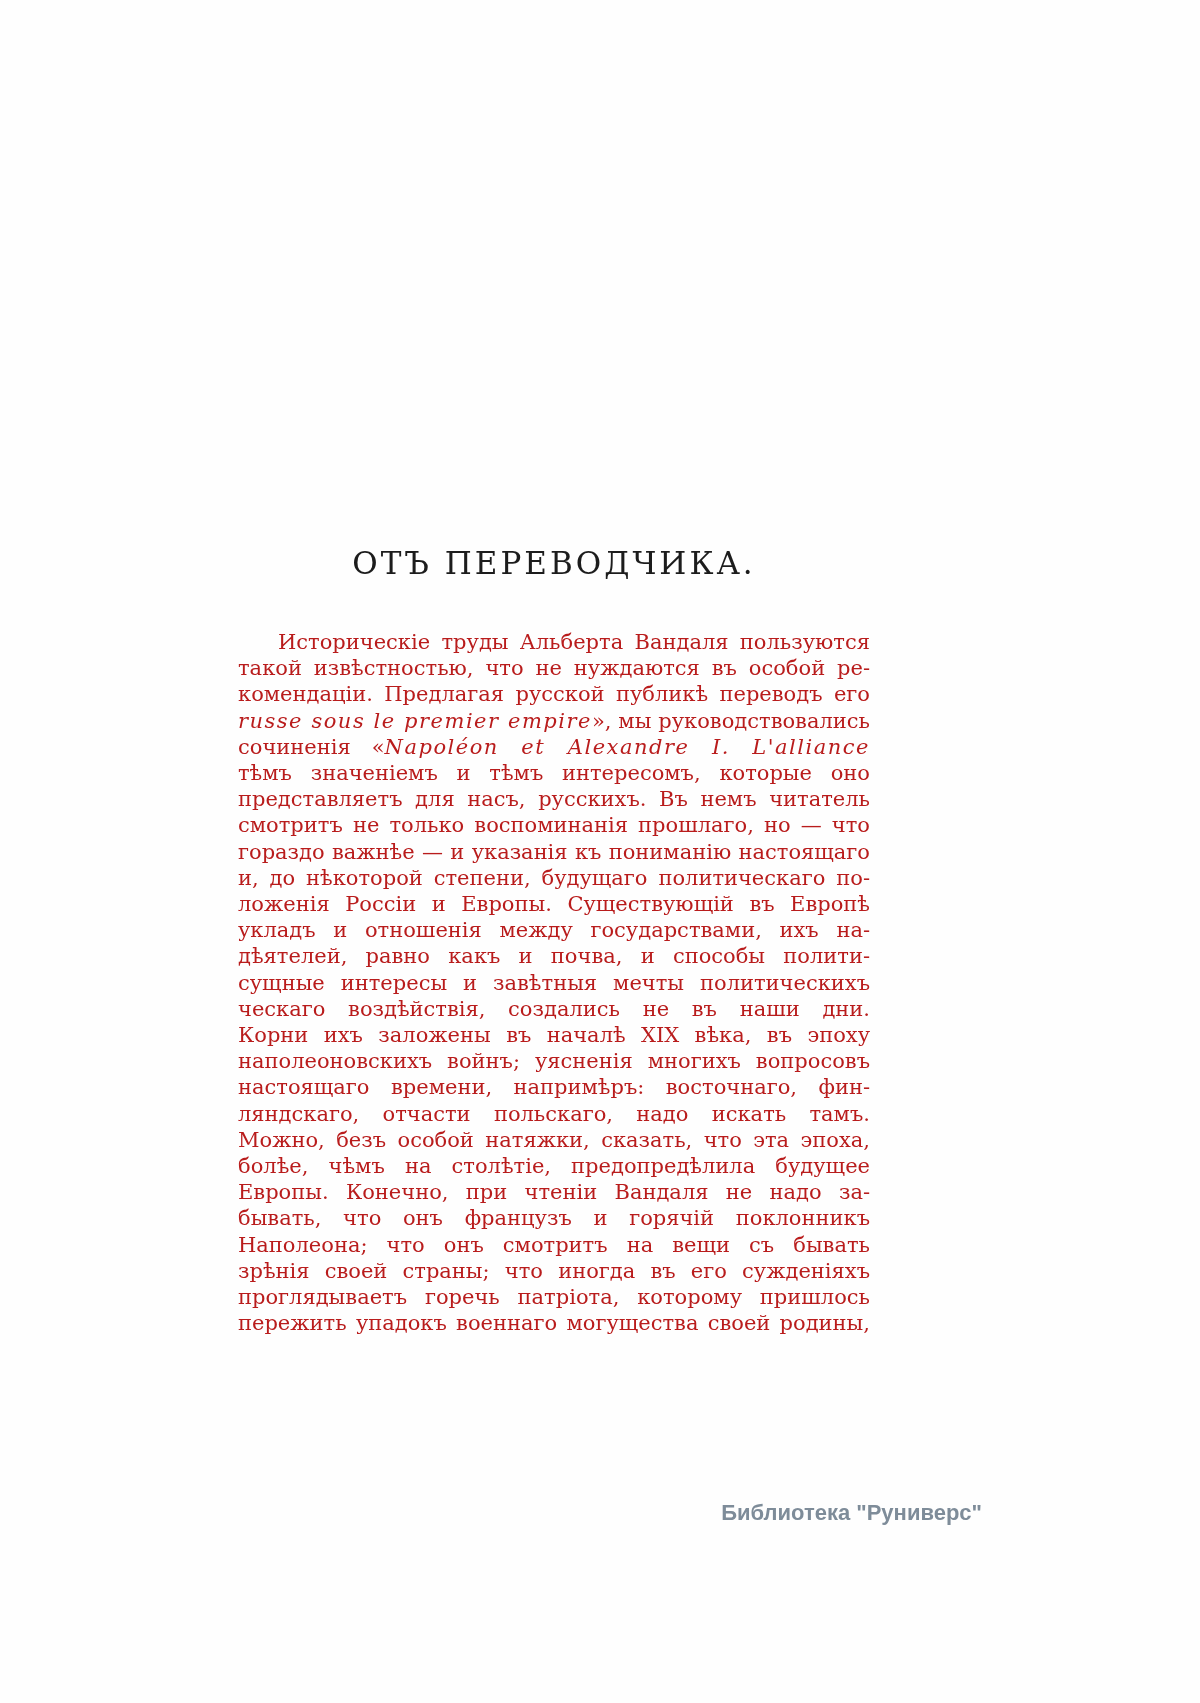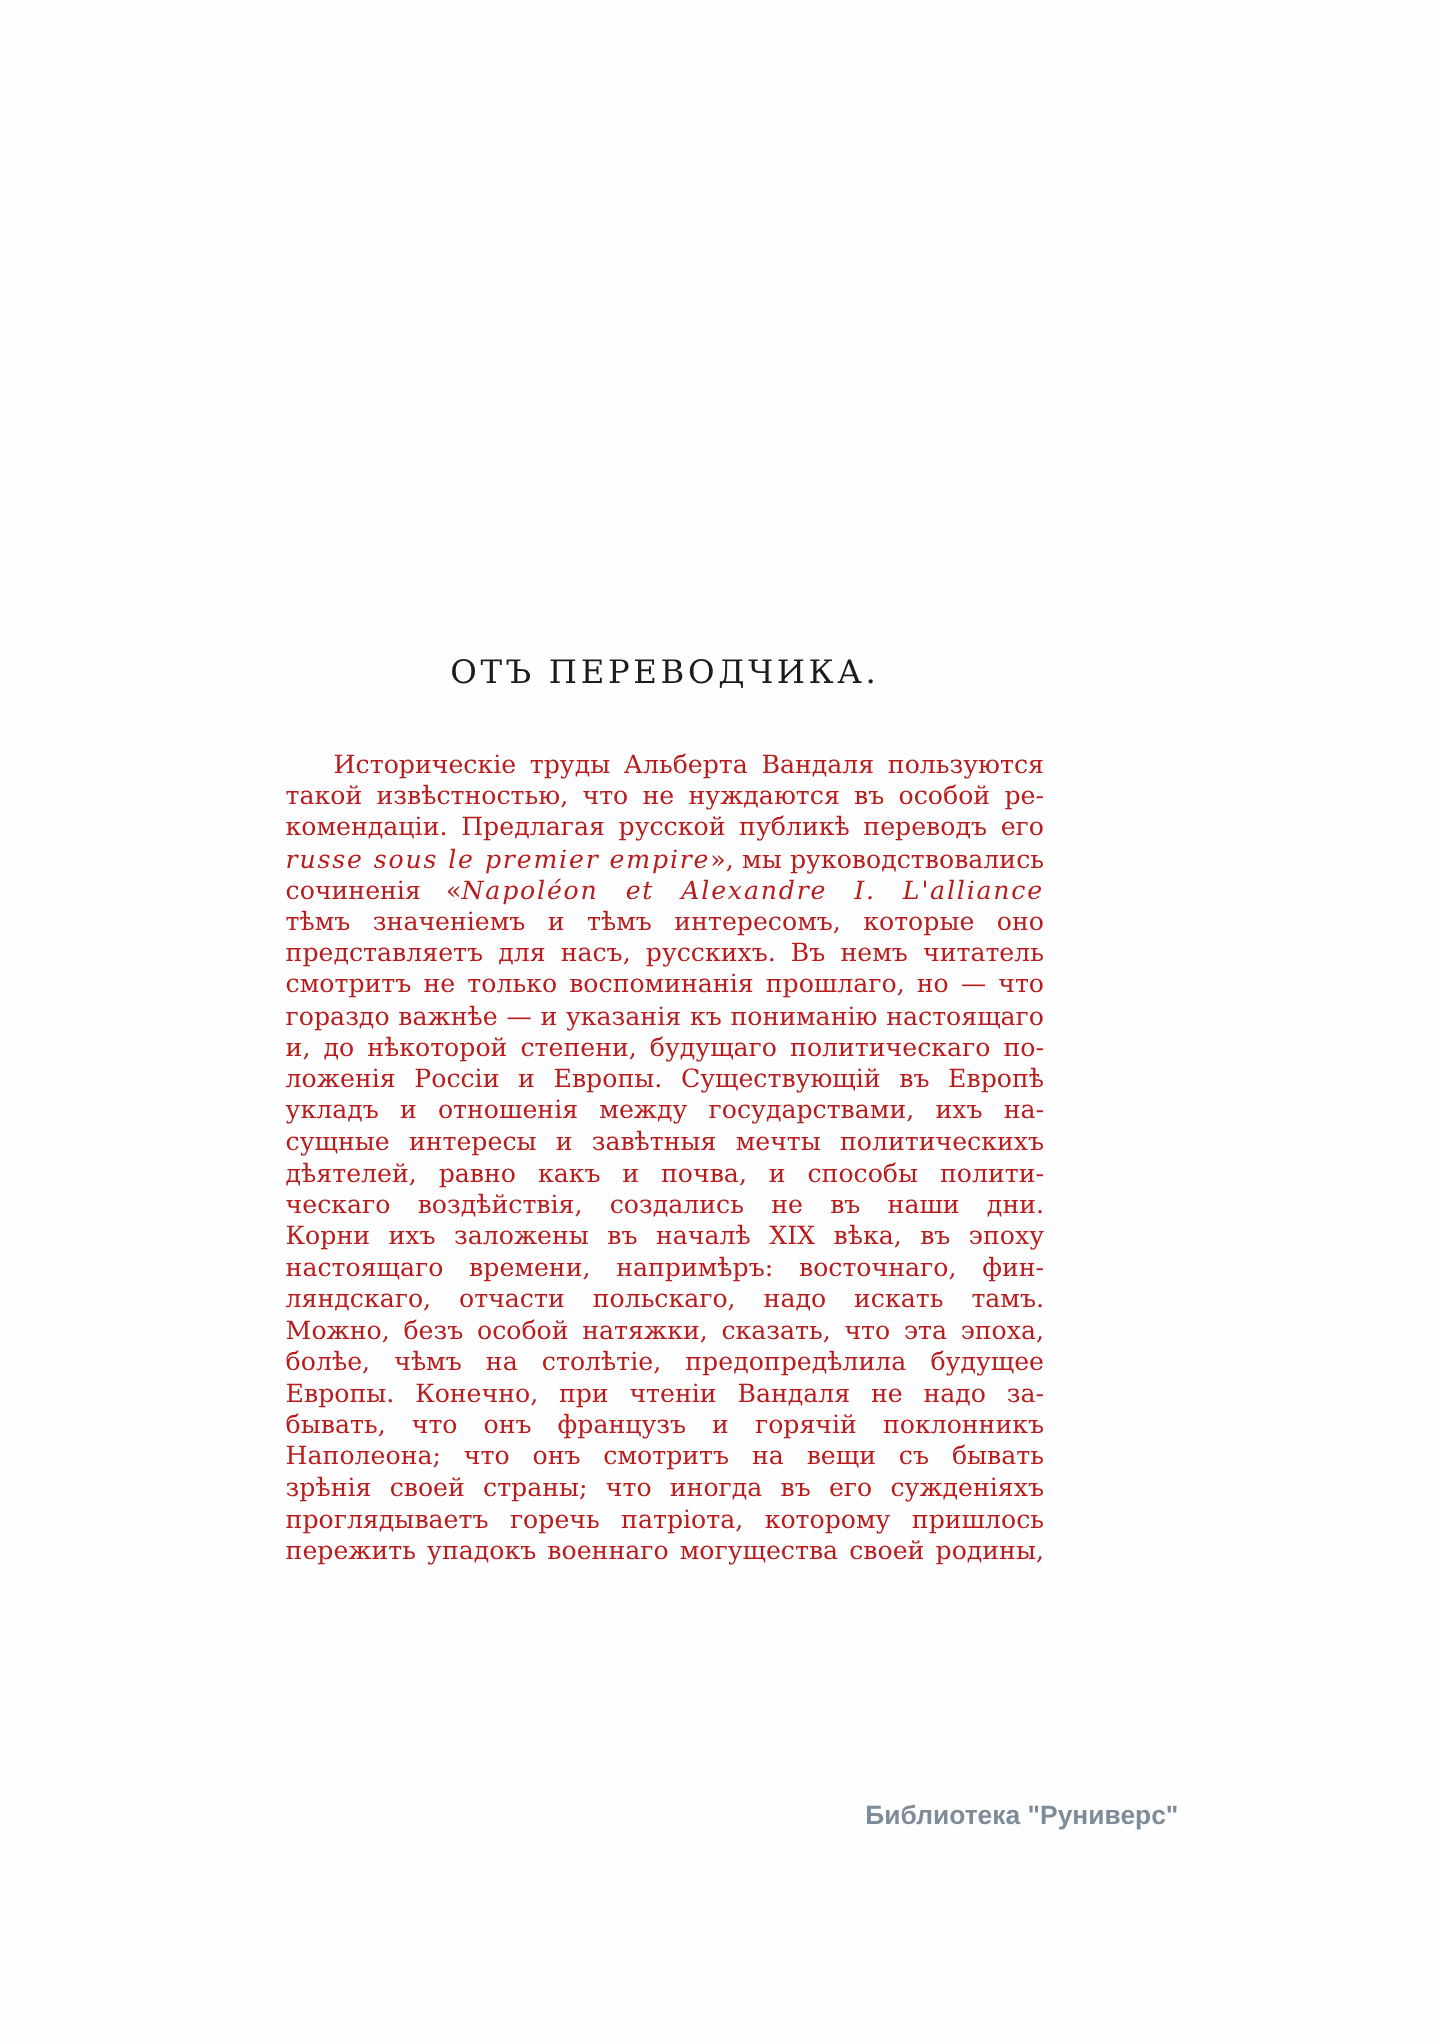--- a/index.html
+++ b/index.html
@@ -19,21 +19,21 @@
     background: #fefefe;
   }
   .content {
     position: absolute;
     left: 238px;
     top: 545px;
     width: 632px;
   }
   .title {
     font-family: "DejaVu Serif", "Liberation Serif", serif;
-    font-size: 27px;
+    font-size: 31px;
     font-weight: 400;
     letter-spacing: 3px;
     text-align: center;
     color: #1c1c1c;
     margin: 0 0 48px 0;
   }
   .paragraph {
     width: 632px;
   }
   .line {
@@ -74,24 +74,25 @@
         <div class="line"><span class="normal">комендаціи. Предлагая русской публикѣ переводъ его</span></div>
         <div class="line"><span class="french">russe sous le premier empire</span><span class="normal">», мы руководствовались</span></div>
         <div class="line"><span class="normal">сочиненія «</span><span class="french">Napoléon et Alexandre I. L'alliance</span></div>
         <div class="line"><span class="normal">тѣмъ значеніемъ и тѣмъ интересомъ, которые оно</span></div>
         <div class="line"><span class="normal">представляетъ для насъ, русскихъ. Въ немъ читатель</span></div>
         <div class="line"><span class="normal">смотритъ не только воспоминанія прошлаго, но — что</span></div>
         <div class="line"><span class="normal">гораздо важнѣе — и указанія къ пониманію настоящаго</span></div>
         <div class="line"><span class="normal">и, до нѣкоторой степени, будущаго политическаго по-</span></div>
         <div class="line"><span class="normal">ложенія Россіи и Европы. Существующій въ Европѣ</span></div>
         <div class="line"><span class="normal">укладъ и отношенія между государствами, ихъ на-</span></div>
+        <div class="line"><span class="normal">дѣятелей, равно какъ и почва, и способы полити-</span></div>
         <div class="line"><span class="normal">сущные интересы и завѣтныя мечты политическихъ</span></div>
-        <div class="line"><span class="normal">дѣятелей, равно какъ и почва, и способы полити-</span></div>
         <div class="line"><span class="normal">ческаго воздѣйствія, создались не въ наши дни.</span></div>
         <div class="line"><span class="normal">Корни ихъ заложены въ началѣ XIX вѣка, въ эпоху</span></div>
+        <div class="line"><span class="normal">наполеоновскихъ войнъ; уясненія многихъ вопросовъ</span></div>
         <div class="line"><span class="normal">настоящаго времени, напримѣръ: восточнаго, фин-</span></div>
         <div class="line"><span class="normal">ляндскаго, отчасти польскаго, надо искать тамъ.</span></div>
         <div class="line"><span class="normal">Можно, безъ особой натяжки, сказать, что эта эпоха,</span></div>
         <div class="line"><span class="normal">болѣе, чѣмъ на столѣтіе, предопредѣлила будущее</span></div>
         <div class="line"><span class="normal">Европы. Конечно, при чтеніи Вандаля не надо за-</span></div>
         <div class="line"><span class="normal">бывать, что онъ французъ и горячій поклонникъ</span></div>
         <div class="line"><span class="normal">Наполеона; что онъ смотритъ на вещи съ бывать</span></div>
         <div class="line"><span class="normal">зрѣнія своей страны; что иногда въ его сужденіяхъ</span></div>
         <div class="line"><span class="normal">проглядываетъ горечь патріота, которому пришлось</span></div>
         <div class="line"><span class="normal">пережить упадокъ военнаго могущества своей родины,</span></div>

